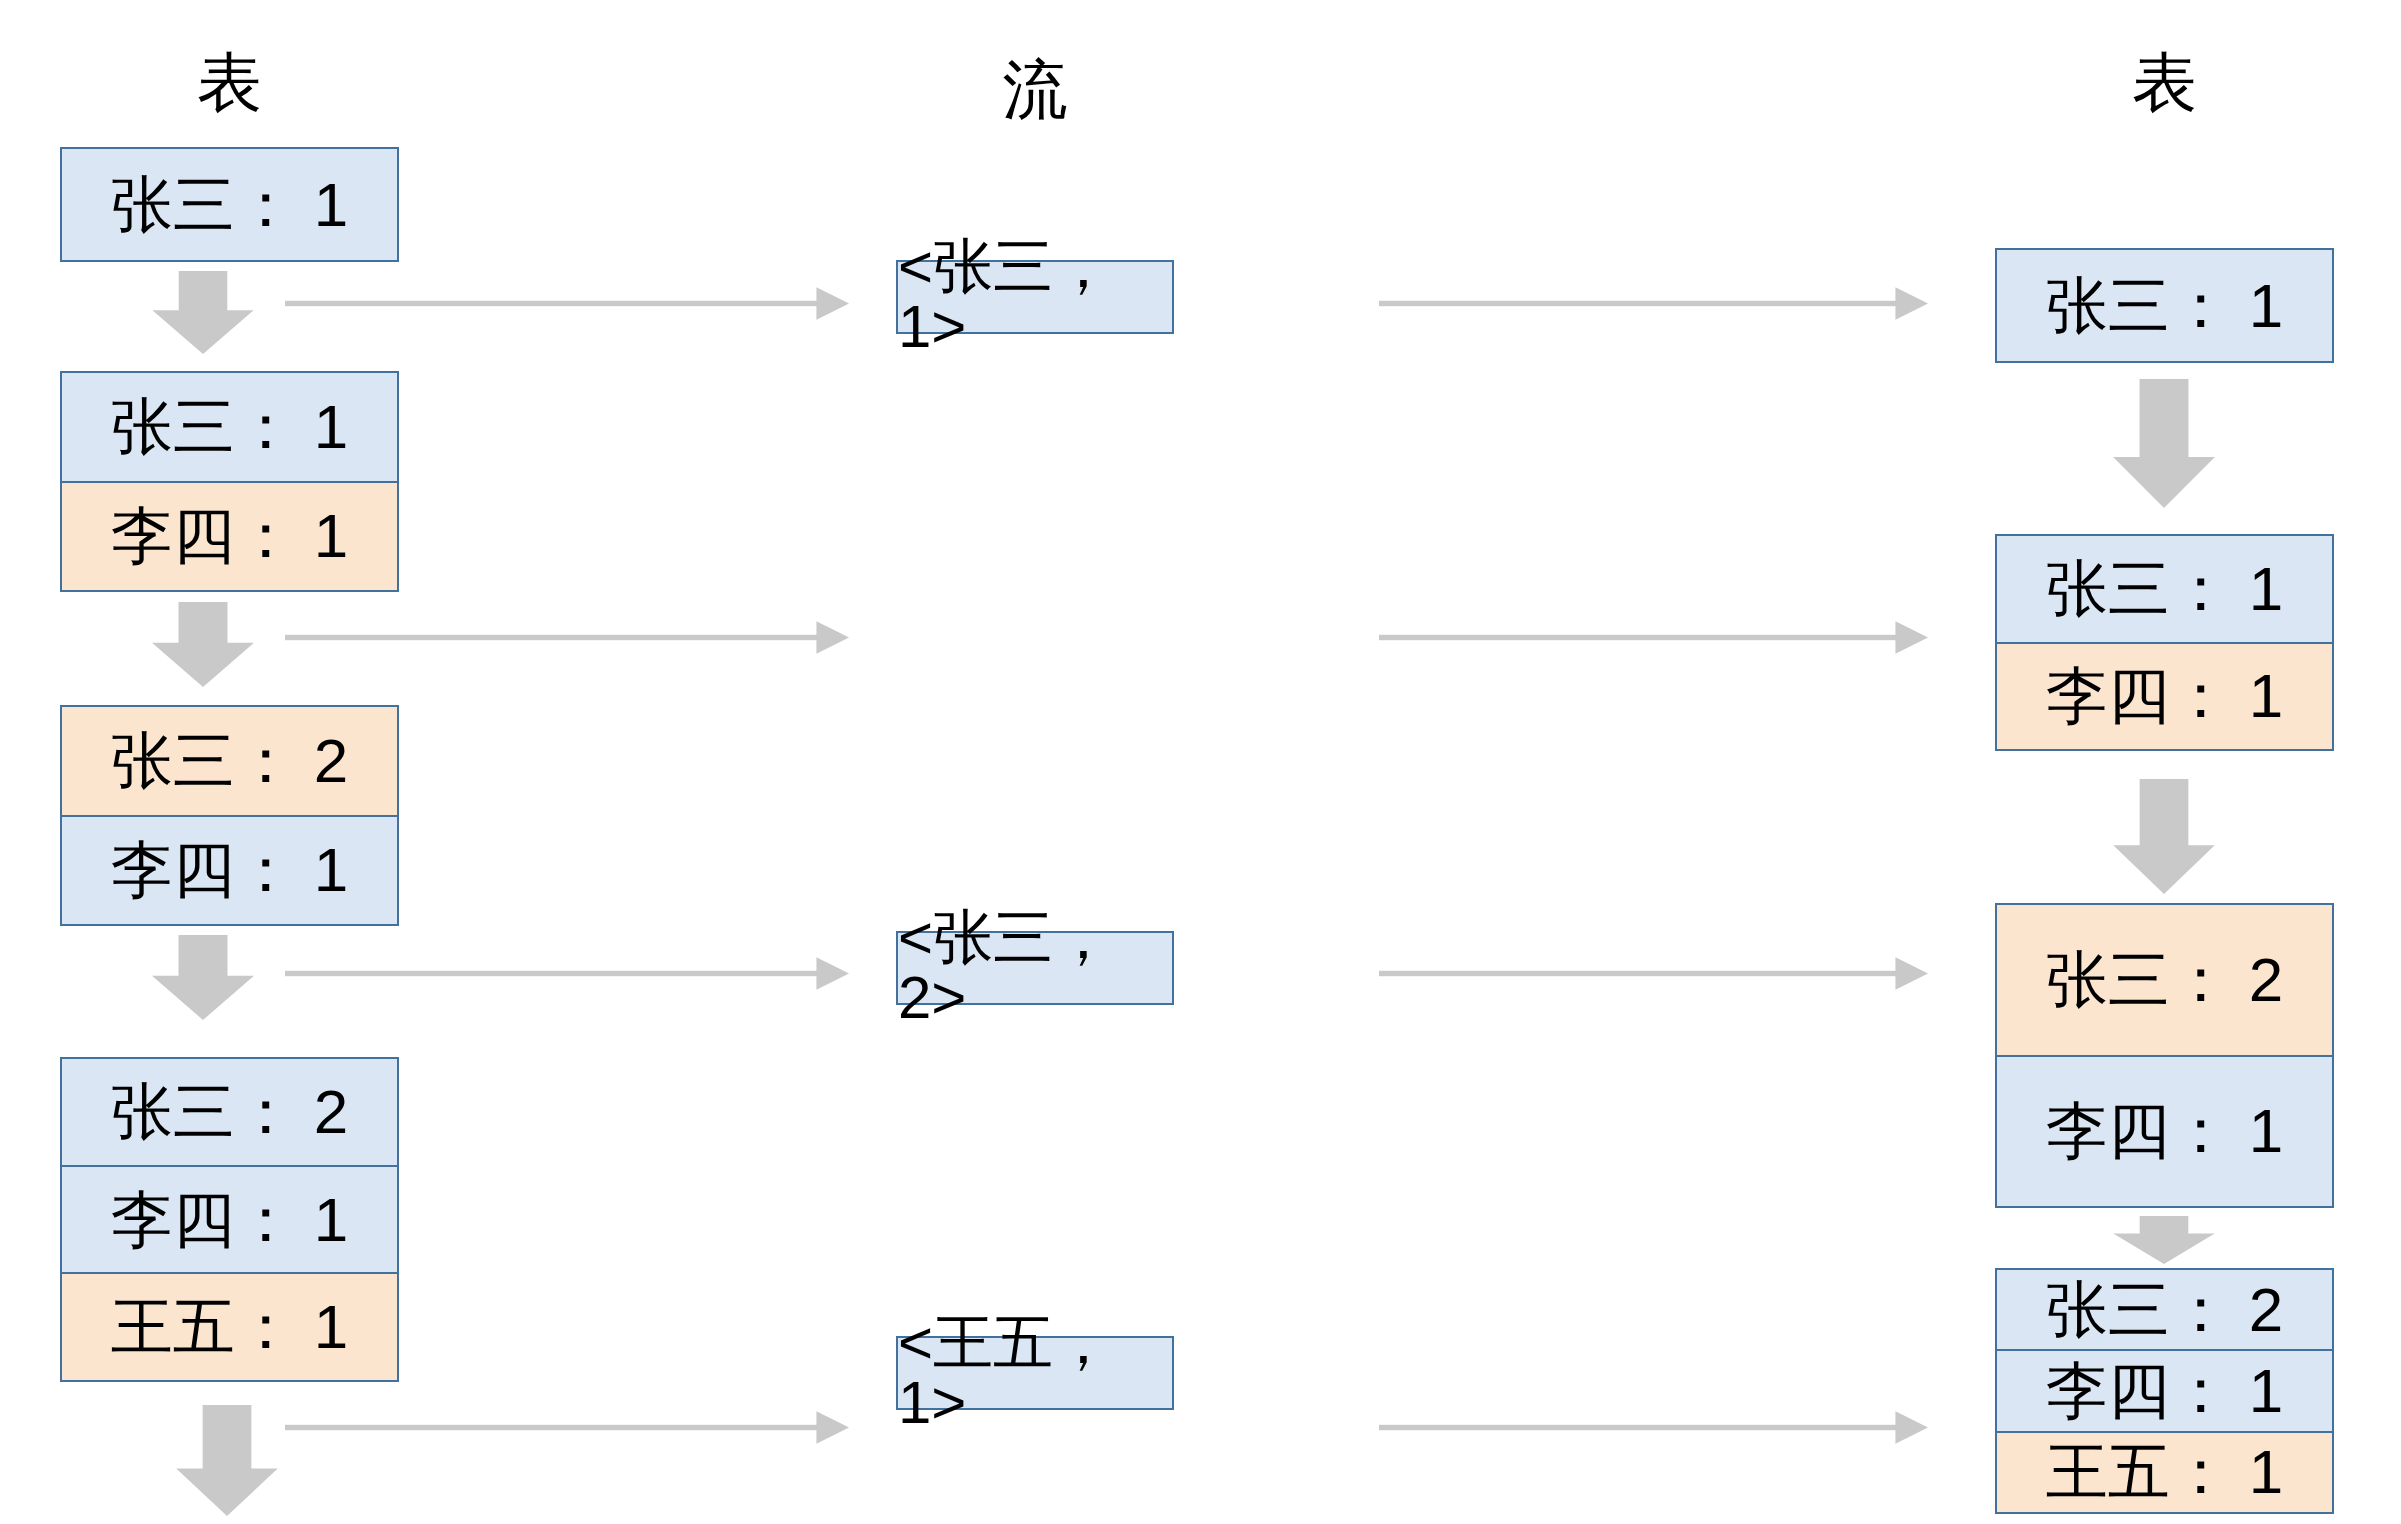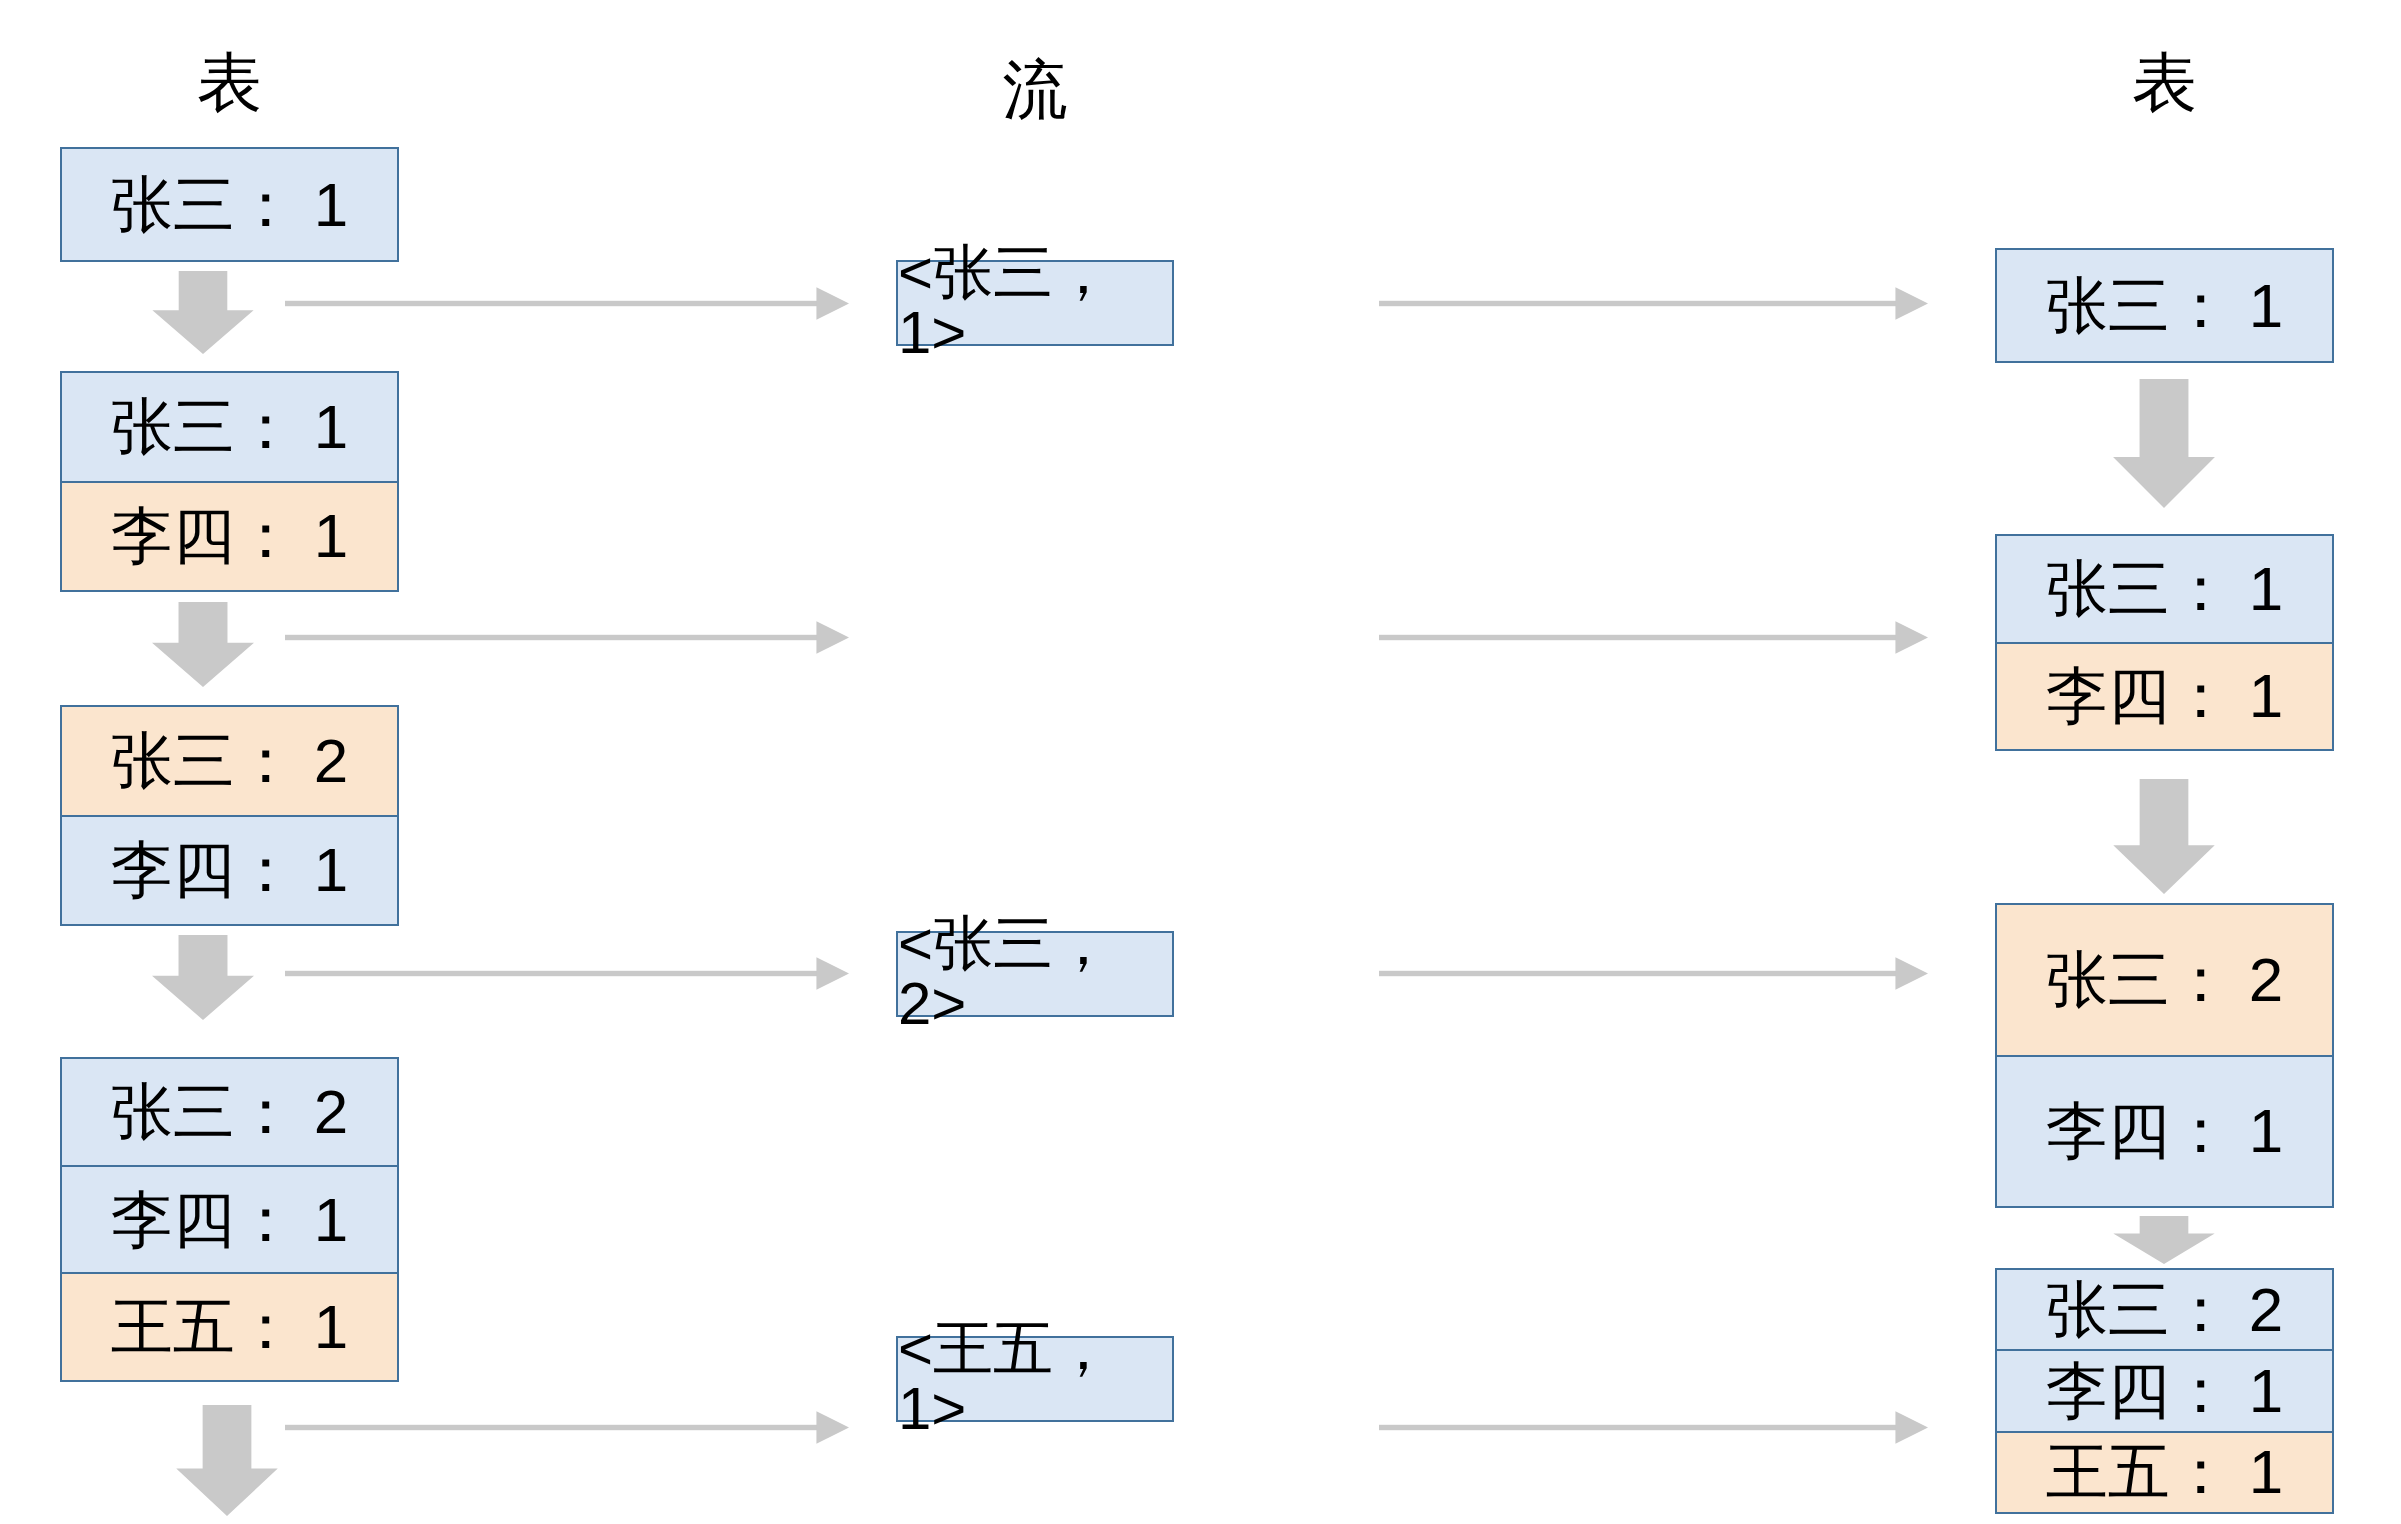--- a/index.html
+++ b/index.html
@@ -33,21 +33,21 @@
     align-items:center;
     justify-content:center;
     font-size:62px;
     line-height:1;
   }
   .trow + .trow{border-top:2.7px solid var(--box-border,#41719C);}
   .trow[data-variant="blue"]{background:var(--row-blue,#DAE6F4);}
   .trow[data-variant="orange"]{background:var(--row-orange,#FBE5CE);}
   .sbox{
     position:absolute;
-    width:278px;height:86px;
+    width:278px;height:74px;
     border:2.7px solid var(--box-border,#41719C);
     box-sizing:border-box;
     background:var(--row-blue,#DAE6F4);
     display:flex;align-items:center;justify-content:center;
     font-size:60px;line-height:1;
   }
   .arrow{position:absolute;}
   .arrow polygon,.arrow rect{fill:var(--arrow,#C9C9C9);}
 </style>
 </head>

